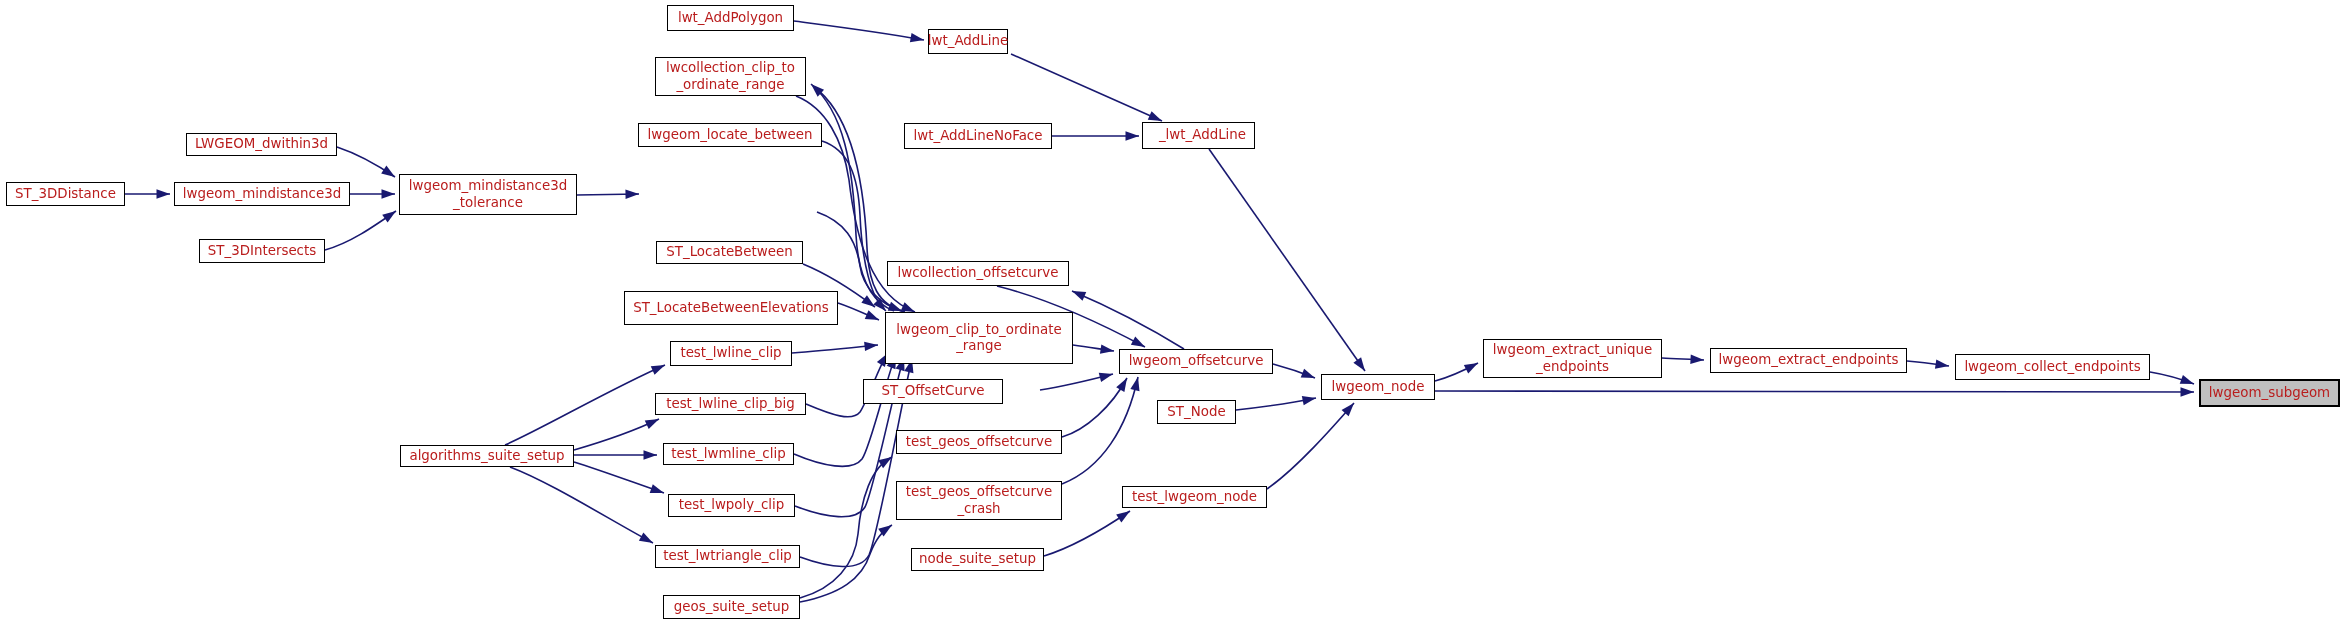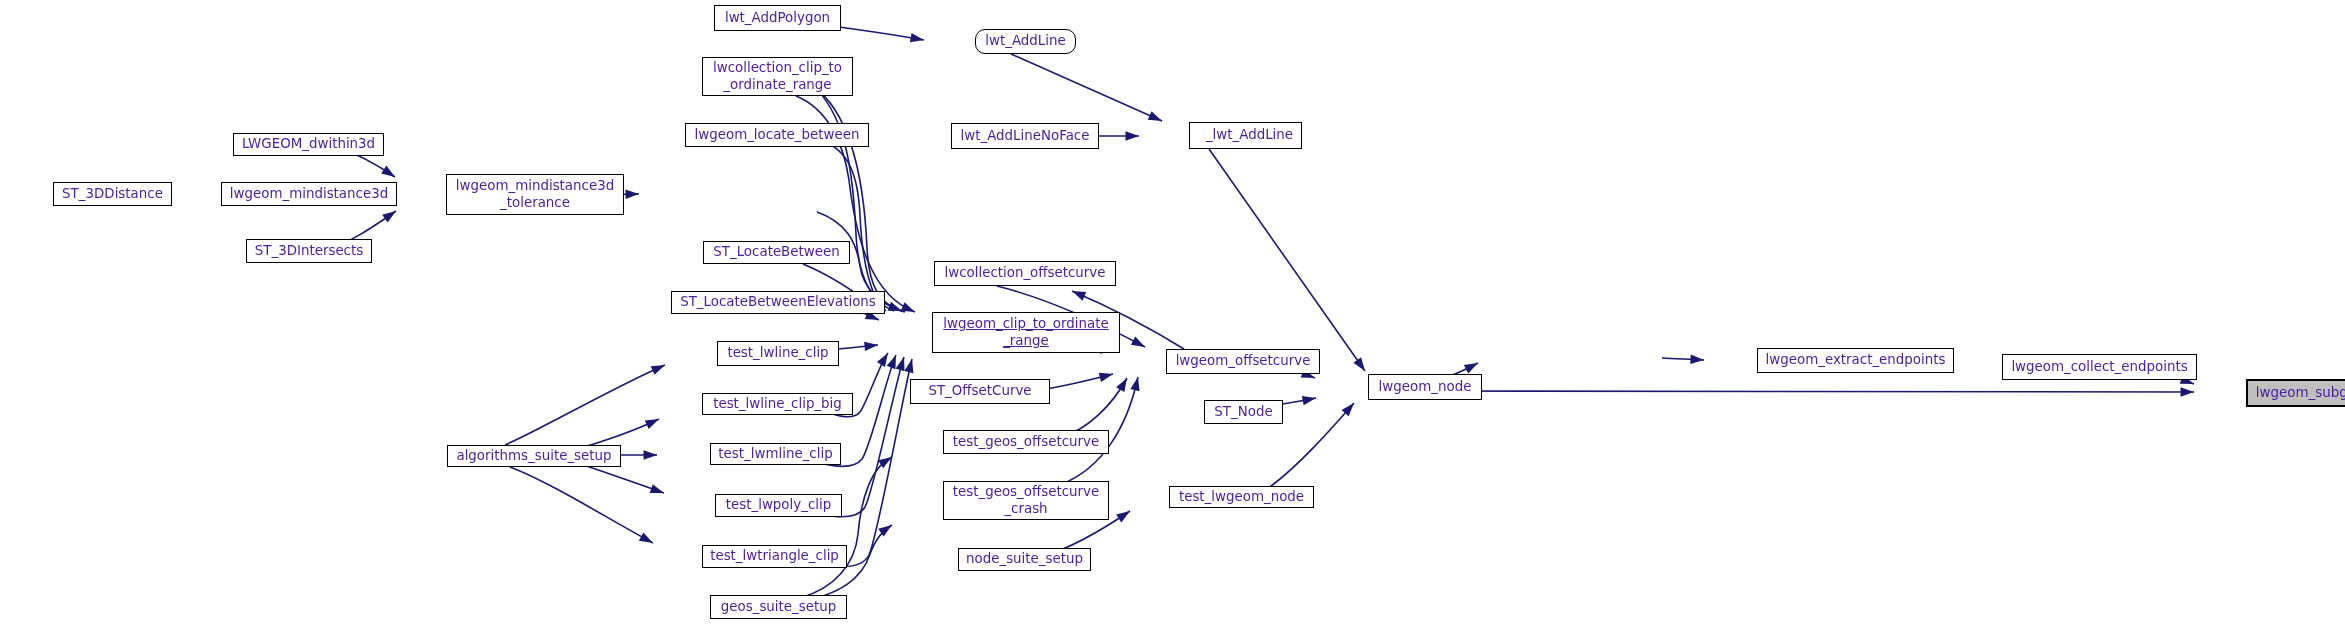--- a/index.html
+++ b/index.html
@@ -10,31 +10,30 @@
     background: #ffffff;
     font-family: "DejaVu Sans", "Liberation Sans", sans-serif;
     overflow: hidden;
   }
   #edges { position: absolute; left: 0; top: 0; }
   .node {
     position: absolute;
     box-sizing: border-box;
     border: 1.5px solid #000000;
     background: #ffffff;
-    color: #4c1d95;
+    color: #b91c1c;
     display: flex;
     flex-direction: column;
     align-items: center;
     justify-content: center;
     font-size: 13.4px;
     line-height: 16.5px;
     white-space: nowrap;
     text-align: center;
     cursor: pointer;
-    margin-left: 47px;
   }
   .node.highlight {
     background: #bfbfbf;
     border-width: 2px;
   }
   .edge-path { fill: none; stroke-width: 1.6px; }
   .edge-arrow { stroke: none; }
 </style>
 </head>
 <body>
@@ -123,21 +122,21 @@
       <path d="M 574,455 L 657,455" class="edge-path" stroke="#191970"></path>
       <polygon points="0,0 -13.5,4.7 -13.5,-4.7" transform="translate(657,455) rotate(0)" fill="#191970" class="edge-arrow"></polygon>
       <path d="M 574,462 C 600,470 635,483 664,493" class="edge-path" stroke="#191970"></path>
       <polygon points="0,0 -13.5,4.7 -13.5,-4.7" transform="translate(664,493) rotate(19.163875391871738)" fill="#191970" class="edge-arrow"></polygon>
       <path d="M 510,467 C 550,482 610,520 653,543" class="edge-path" stroke="#191970"></path>
       <polygon points="0,0 -13.5,4.7 -13.5,-4.7" transform="translate(653,543) rotate(28.44896643661263)" fill="#191970" class="edge-arrow"></polygon>
     </svg>
 <div class="node" style="left: 667px; top: 5px; width: 127px; height: 26px;">
       <div>lwt_AddPolygon</div>
     </div>
-    <div class="node" style="left: 928px; top: 29px; width: 101px; height: 25px; border-radius: 10px;">
+    <div class="node" style="left: 928px; top: 29px; width: 80px; height: 25px;">
       <div>lwt_AddLine</div>
     </div>
     <div class="node" style="left: 655px; top: 57px; width: 151px; height: 39px;">
       <div>lwcollection_clip_to</div>
       <div>_ordinate_range</div>
     </div>
     <div class="node" style="left: 638px; top: 123px; width: 184px; height: 24px;">
       <div>lwgeom_locate_between</div>
     </div>
     <div class="node" style="left: 904px; top: 123px; width: 148px; height: 26px;">
@@ -158,27 +157,27 @@
     <div class="node" style="left: 399px; top: 174px; width: 178px; height: 41px;">
       <div>lwgeom_mindistance3d</div>
       <div>_tolerance</div>
     </div>
     <div class="node" style="left: 199px; top: 239px; width: 126px; height: 24px;">
       <div>ST_3DIntersects</div>
     </div>
     <div class="node" style="left: 656px; top: 241px; width: 147px; height: 23px;">
       <div>ST_LocateBetween</div>
     </div>
-    <div class="node" style="left: 624px; top: 291px; width: 214px; height: 23px; justify-content: center;">
+    <div class="node" style="left: 624px; top: 291px; width: 214px; height: 34px; justify-content: center;">
       <div>ST_LocateBetweenElevations</div>
     </div>
     <div class="node" style="left: 887px; top: 261px; width: 182px; height: 25px;">
       <div>lwcollection_offsetcurve</div>
     </div>
-    <div class="node" style="left: 885px; top: 312px; width: 188px; height: 41px; text-decoration: underline;">
+    <div class="node" style="left: 885px; top: 312px; width: 188px; height: 52px;">
       <div>lwgeom_clip_to_ordinate</div>
       <div>_range</div>
     </div>
     <div class="node" style="left: 670px; top: 341px; width: 122px; height: 25px;">
       <div>test_lwline_clip</div>
     </div>
     <div class="node" style="left: 863px; top: 379px; width: 140px; height: 25px;">
       <div>ST_OffsetCurve</div>
     </div>
     <div class="node" style="left: 1119px; top: 349px; width: 154px; height: 25px;">
@@ -214,20 +213,24 @@
     </div>
     <div class="node" style="left: 655px; top: 545px; width: 145px; height: 23px;">
       <div>test_lwtriangle_clip</div>
     </div>
     <div class="node" style="left: 911px; top: 548px; width: 133px; height: 23px;">
       <div>node_suite_setup</div>
     </div>
     <div class="node" style="left: 663px; top: 595px; width: 137px; height: 24px;">
       <div>geos_suite_setup</div>
     </div>
+    <div class="node" style="left: 1483px; top: 339px; width: 179px; height: 39px;">
+      <div>lwgeom_extract_unique</div>
+      <div>_endpoints</div>
+    </div>
     <div class="node" style="left: 1710px; top: 348px; width: 197px; height: 25px;">
       <div>lwgeom_extract_endpoints</div>
     </div>
     <div class="node" style="left: 1955px; top: 354px; width: 195px; height: 26px;">
       <div>lwgeom_collect_endpoints</div>
     </div>
     <div class="node highlight" style="left: 2199px; top: 379px; width: 141px; height: 28px;">
       <div>lwgeom_subgeom</div>
     </div>
   </div>

